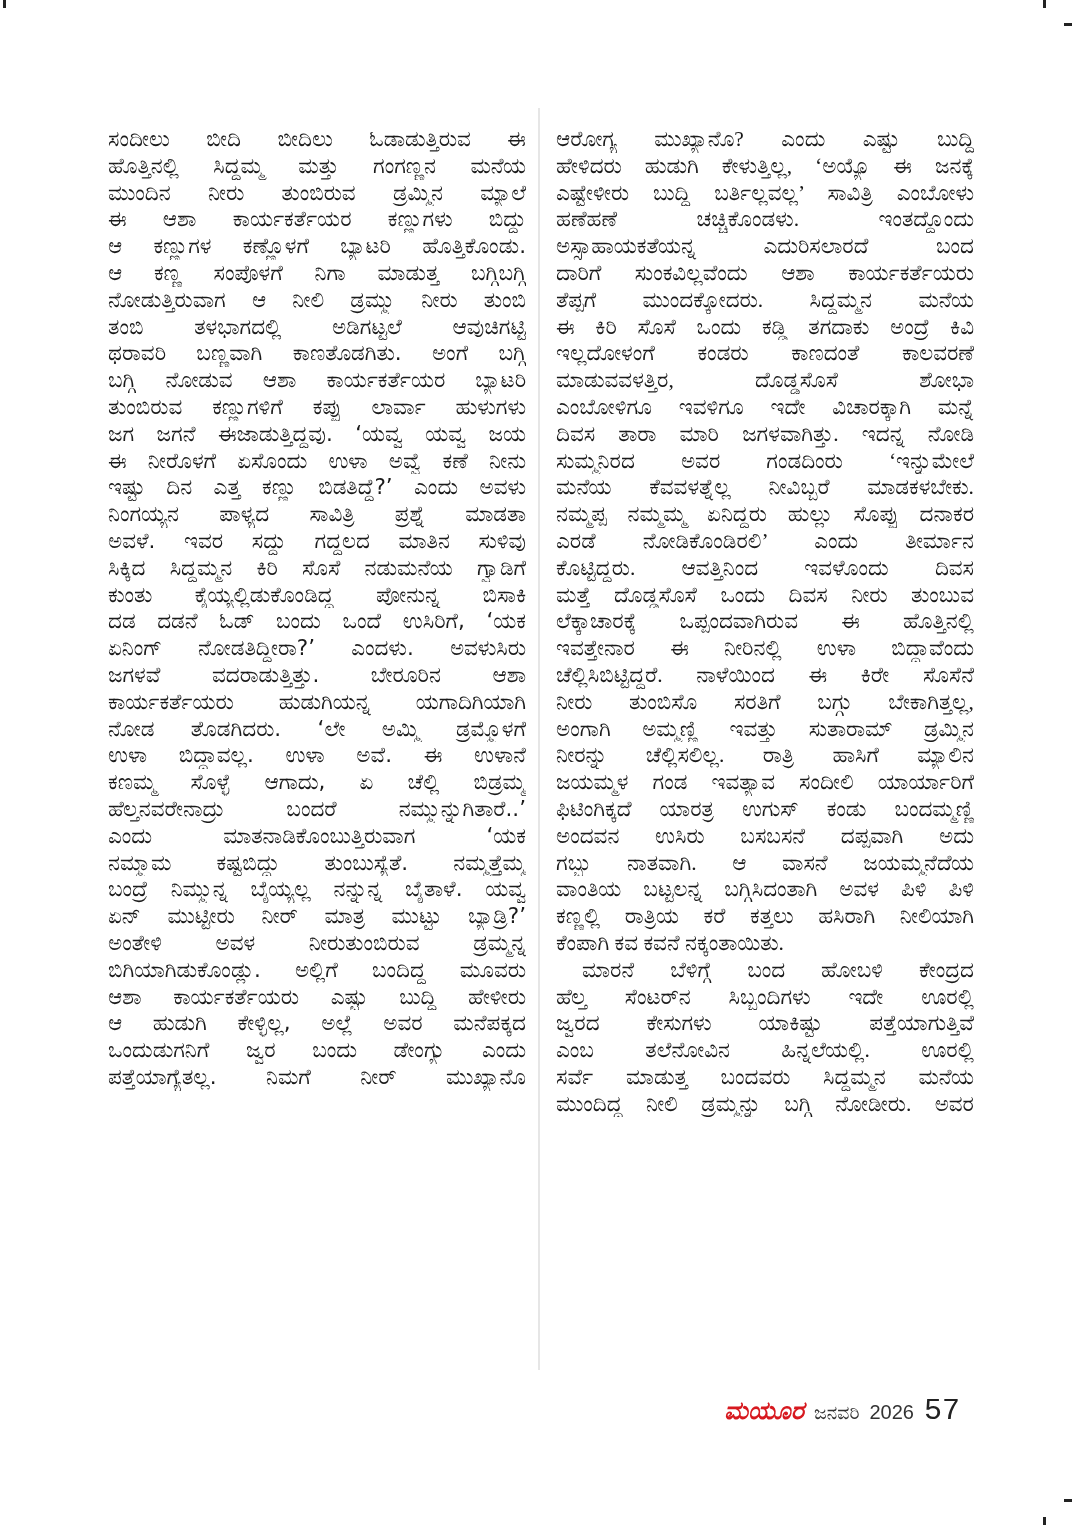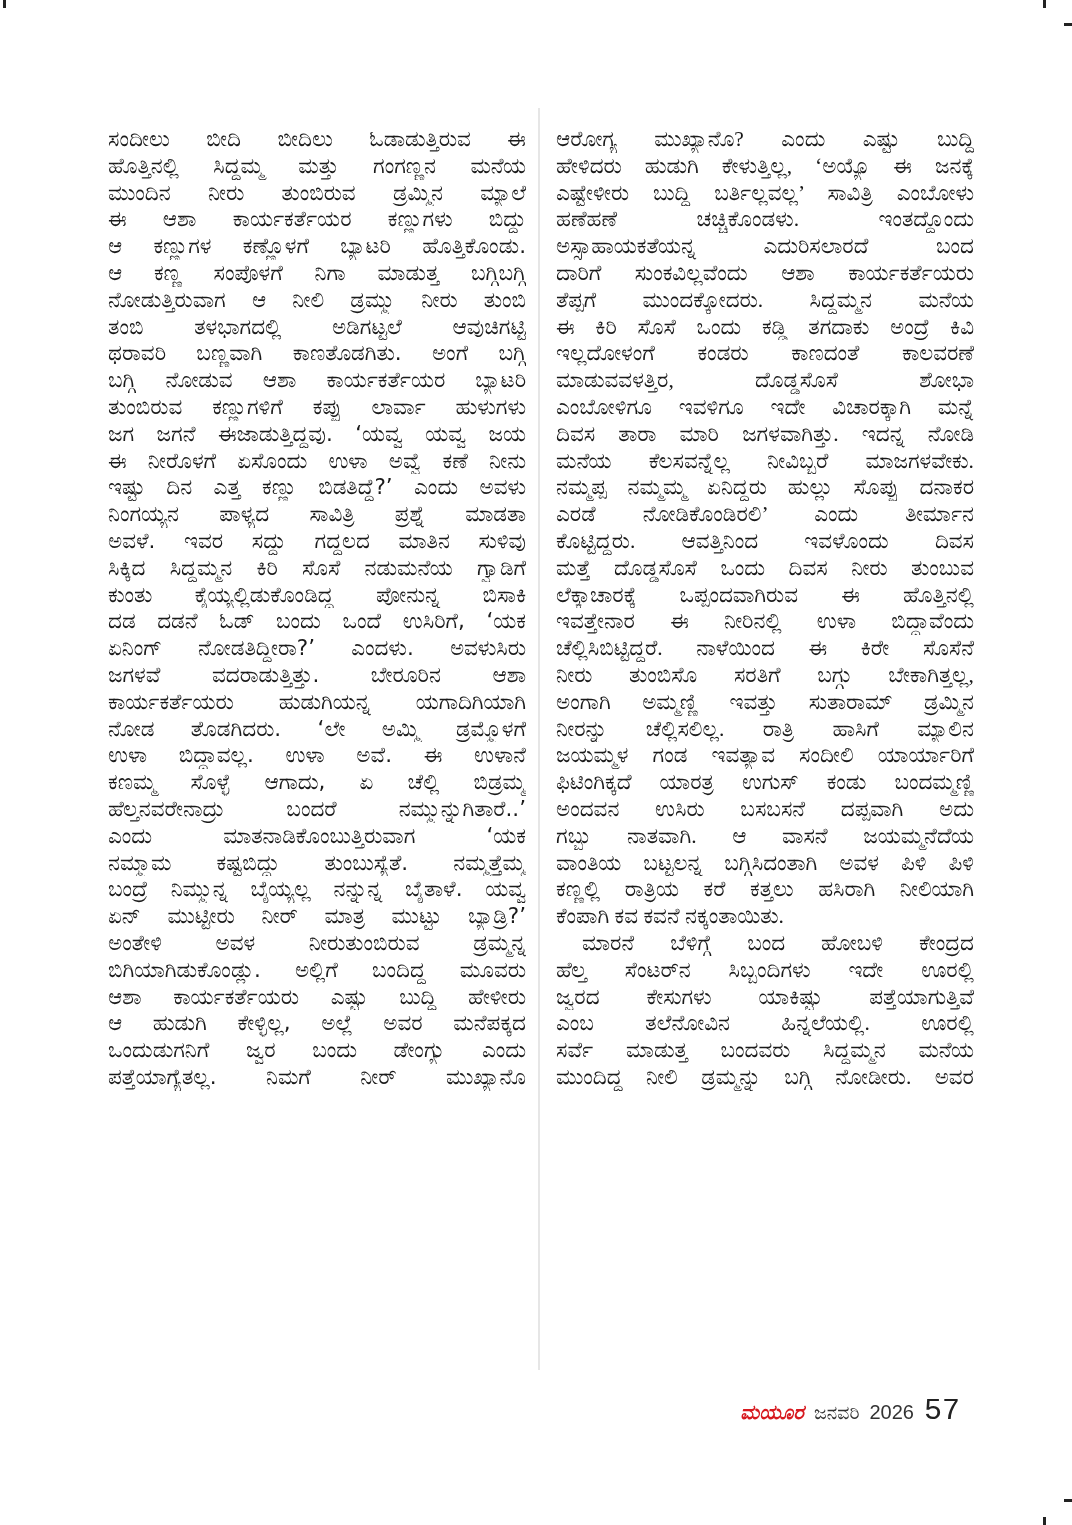--- a/index.html
+++ b/index.html
@@ -7,21 +7,21 @@
          font-family:"DejaVu Sans", "Liberation Sans", sans-serif; color:#1a1a1a; }
   .crop { position:absolute; background:#222; }
   .col { position:absolute; top:126px; font-size:21.5px; line-height:26.8px; }
   .col .line { display:block; white-space:nowrap; text-align:justify; text-align-last:justify; height:26.8px; overflow:hidden; }
   .col .line.last { text-align-last:left; }
   .col .line.indent { padding-left:26px; }
   #col-left { left:108px; width:418px; }
   #col-right { left:556px; width:418px;font-family:Liberation Serif, serif; }
   .divider { position:absolute; left:538px; top:108px; width:2px; height:1262px; background:#e6e6e6; }
   .footer { position:absolute; top:1394px; right:112px; display:flex; align-items:baseline; gap:10px; }
-  .logo { color:#d7191f; font-weight:bold; font-size:20px; font-style:italic; }
+  .logo { color:#d7191f; font-weight:bold; font-size:25px; font-style:italic; }
   .month { font-size:19px; color:#333;font-family:Liberation Serif, serif; }
   .year { font-size:20px; color:#333; font-family:"Liberation Sans", sans-serif; }
   .pageno { font-size:30px; color:#222; font-family:Liberation Mono, monospace; }
 </style>
 </head>
 <body>
 
 <div class="crop" style="left:3px;top:0;width:3px;height:8px;"></div>
 <div class="crop" style="left:1043px;top:0;width:3px;height:8px;"></div>
 <div class="crop" style="left:1064px;top:23px;width:8px;height:3px;"></div>
@@ -73,21 +73,22 @@
     <span class="line">ಎಷ್ಟೇಳೀರು ಬುದ್ಧಿ ಬರ್ತಿಲ್ಲವಲ್ಲ’ ಸಾವಿತ್ರಿ ಎಂಬೋಳು</span>
     <span class="line">ಹಣೆಹಣೆ ಚಚ್ಚಿಕೊಂಡಳು. ಇಂತದ್ದೊಂದು</span>
     <span class="line">ಅಸ್ಸಾಹಾಯಕತೆಯನ್ನ ಎದುರಿಸಲಾರದೆ ಬಂದ</span>
     <span class="line">ದಾರಿಗೆ ಸುಂಕವಿಲ್ಲವೆಂದು ಆಶಾ ಕಾರ್ಯಕರ್ತೆಯರು</span>
     <span class="line">ತೆಪ್ಪಗೆ ಮುಂದಕ್ಕೋದರು. ಸಿದ್ದಮ್ಮನ ಮನೆಯ</span>
     <span class="line">ಈ ಕಿರಿ ಸೊಸೆ ಒಂದು ಕಡ್ಡಿ ತಗದಾಕು ಅಂದ್ರೆ ಕಿವಿ</span>
     <span class="line">ಇಲ್ಲದೋಳಂಗೆ ಕಂಡರು ಕಾಣದಂತೆ ಕಾಲವರಣೆ</span>
     <span class="line">ಮಾಡುವವಳತ್ತಿರ, ದೊಡ್ಡಸೊಸೆ ಶೋಭಾ</span>
     <span class="line">ಎಂಬೋಳಿಗೂ ಇವಳಿಗೂ ಇದೇ ವಿಚಾರಕ್ಕಾಗಿ ಮನ್ನೆ</span>
     <span class="line">ದಿವಸ ತಾರಾ ಮಾರಿ ಜಗಳವಾಗಿತ್ತು. ಇದನ್ನ ನೋಡಿ</span>
-    <span class="line">ಮನೆಯ ಕೆಲಸವನ್ನೆಲ್ಲ ನೀವಿಬ್ಬರೆ ಮಾಜಗಳವೇಕು.</span>
+    <span class="line">ಸುಮ್ಮನಿರದ ಅವರ ಗಂಡದಿಂರು ‘ಇನ್ನುಮೇಲೆ</span>
+    <span class="line">ಮನೆಯ ಕೆವವಳತ್ನೆಲ್ಲ ನೀವಿಬ್ಬರೆ ಮಾಡಕಳಬೇಕು.</span>
     <span class="line">ನಮ್ಮಪ್ಪ ನಮ್ಮಮ್ಮ ಏನಿದ್ದರು ಹುಲ್ಲು ಸೊಪ್ಪು ದನಾಕರ</span>
     <span class="line">ಎರಡೆ ನೋಡಿಕೊಂಡಿರಲಿ’ ಎಂದು ತೀರ್ಮಾನ</span>
     <span class="line">ಕೊಟ್ಟಿದ್ದರು. ಆವತ್ತಿನಿಂದ ಇವಳೊಂದು ದಿವಸ</span>
     <span class="line">ಮತ್ತೆ ದೊಡ್ಡಸೊಸೆ ಒಂದು ದಿವಸ ನೀರು ತುಂಬುವ</span>
     <span class="line">ಲೆಕ್ಕಾಚಾರಕ್ಕೆ ಒಪ್ಪಂದವಾಗಿರುವ ಈ ಹೊತ್ತಿನಲ್ಲಿ</span>
     <span class="line">ಇವತ್ತೇನಾರ ಈ ನೀರಿನಲ್ಲಿ ಉಳಾ ಬಿದ್ದಾವೆಂದು</span>
     <span class="line">ಚೆಲ್ಲಿಸಿಬಿಟ್ಟಿದ್ದರೆ. ನಾಳೆಯಿಂದ ಈ ಕಿರೇ ಸೊಸೆನೆ</span>
     <span class="line">ನೀರು ತುಂಬಿಸೊ ಸರತಿಗೆ ಬಗ್ಗು ಬೇಕಾಗಿತ್ತಲ್ಲ,</span>
     <span class="line">ಅಂಗಾಗಿ ಅಮ್ಮಣ್ಣಿ ಇವತ್ತು ಸುತಾರಾಮ್ ಡ್ರಮ್ಮಿನ</span>
     <span class="line">ನೀರನ್ನು ಚೆಲ್ಲಿಸಲಿಲ್ಲ. ರಾತ್ರಿ ಹಾಸಿಗೆ ಮ್ಯಾಲಿನ</span>

